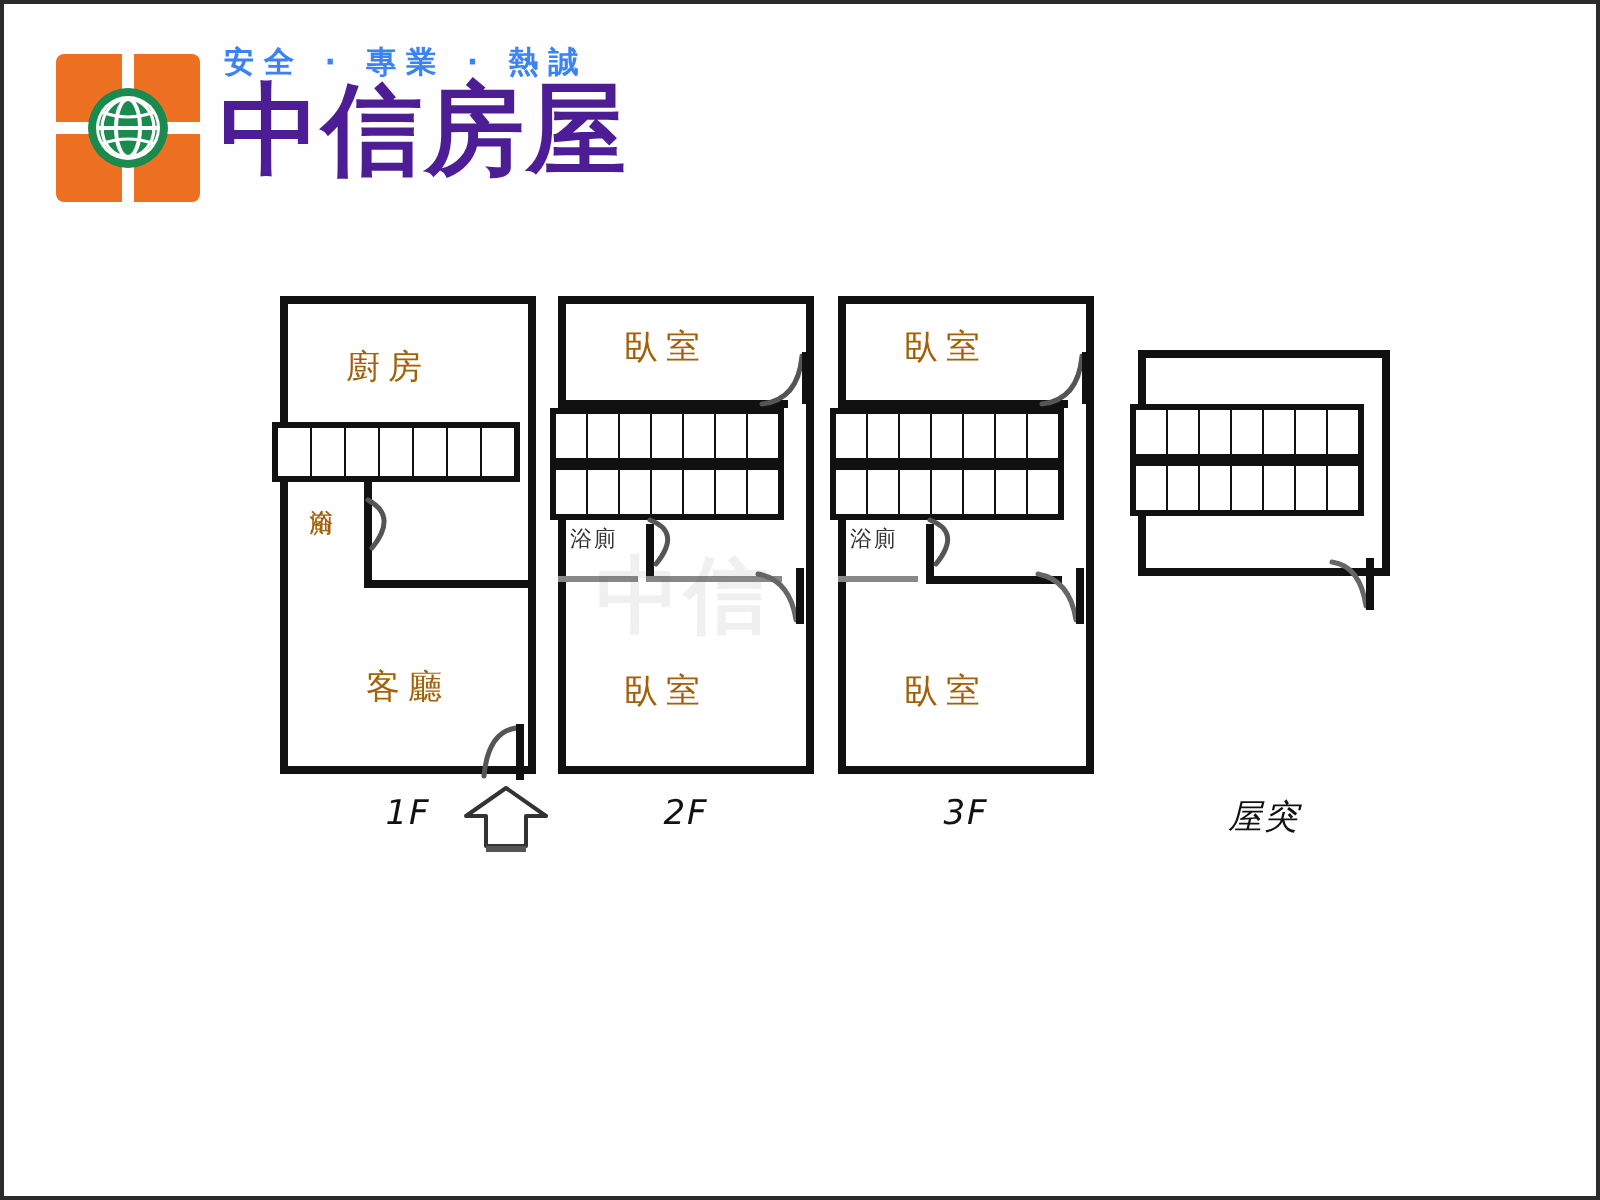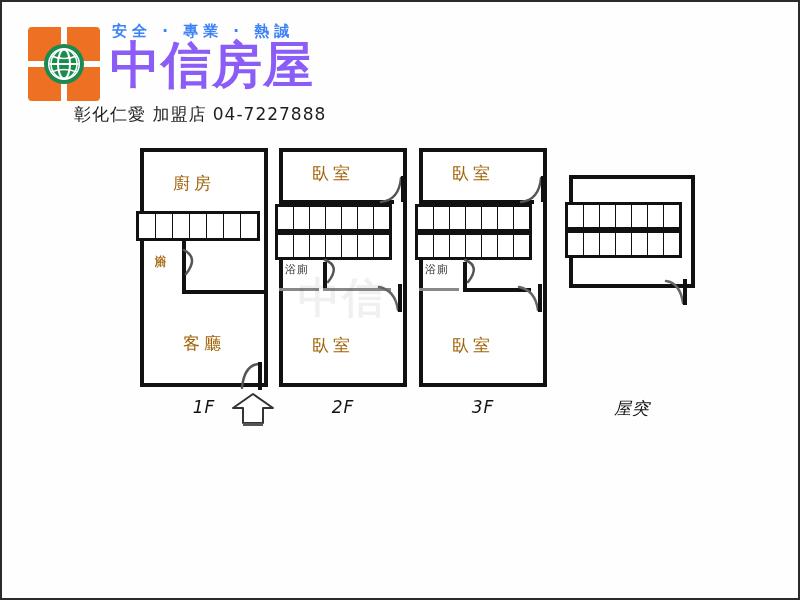--- a/index.html
+++ b/index.html
@@ -60,21 +60,21 @@
     color: #3b82f6;
     letter-spacing: 5px;
     white-space: nowrap;
   }
   #logo-brand {
     position: absolute;
     left: 86px;
     top: 24px;
     font-size: 50px;
     font-weight: bold;
-    color: #8b5cf6;
+    color: #4c1d95;
     letter-spacing: 1px;
     line-height: 1;
     white-space: nowrap;
     font-family: "DejaVu Sans", "Liberation Sans", sans-serif;
   }
   #logo-store {
     position: absolute;
     left: 50px;
     top: 87px;
     font-size: 17px;
@@ -211,21 +211,20 @@
           <ellipse cx="21" cy="21" rx="13" ry="14.5" fill="none" stroke="#ffffff" stroke-width="1.6"></ellipse>
           <line x1="6.5" y1="21" x2="35.5" y2="21" stroke="#ffffff" stroke-width="2"></line>
           <path d="M8 13 Q21 18 34 13" fill="none" stroke="#ffffff" stroke-width="1.6"></path>
           <path d="M8 29 Q21 24 34 29" fill="none" stroke="#ffffff" stroke-width="1.6"></path>
         </svg>
       </div>
     </div>
 
     <div id="logo-tagline">安全 · 專業 · 熱誠</div>
     <div id="logo-brand">中信房屋</div>
-    <div id="logo-store">彰化仁愛 加盟店 04-7227888</div>
   </div>
 
   <div class="plan" id="plan-1f" style="left:138px; top:146px; width:128px; height:239px;">
 
     <div class="plan-box" style="width:128px; height:239px;"></div>
 
     <div class="room-label" style="left:33px; top:24px;">廚房</div>
 
     <div class="stair" style="left:-4px; top:63px; width:124px; height:30px;">
       <div class="step"></div>

